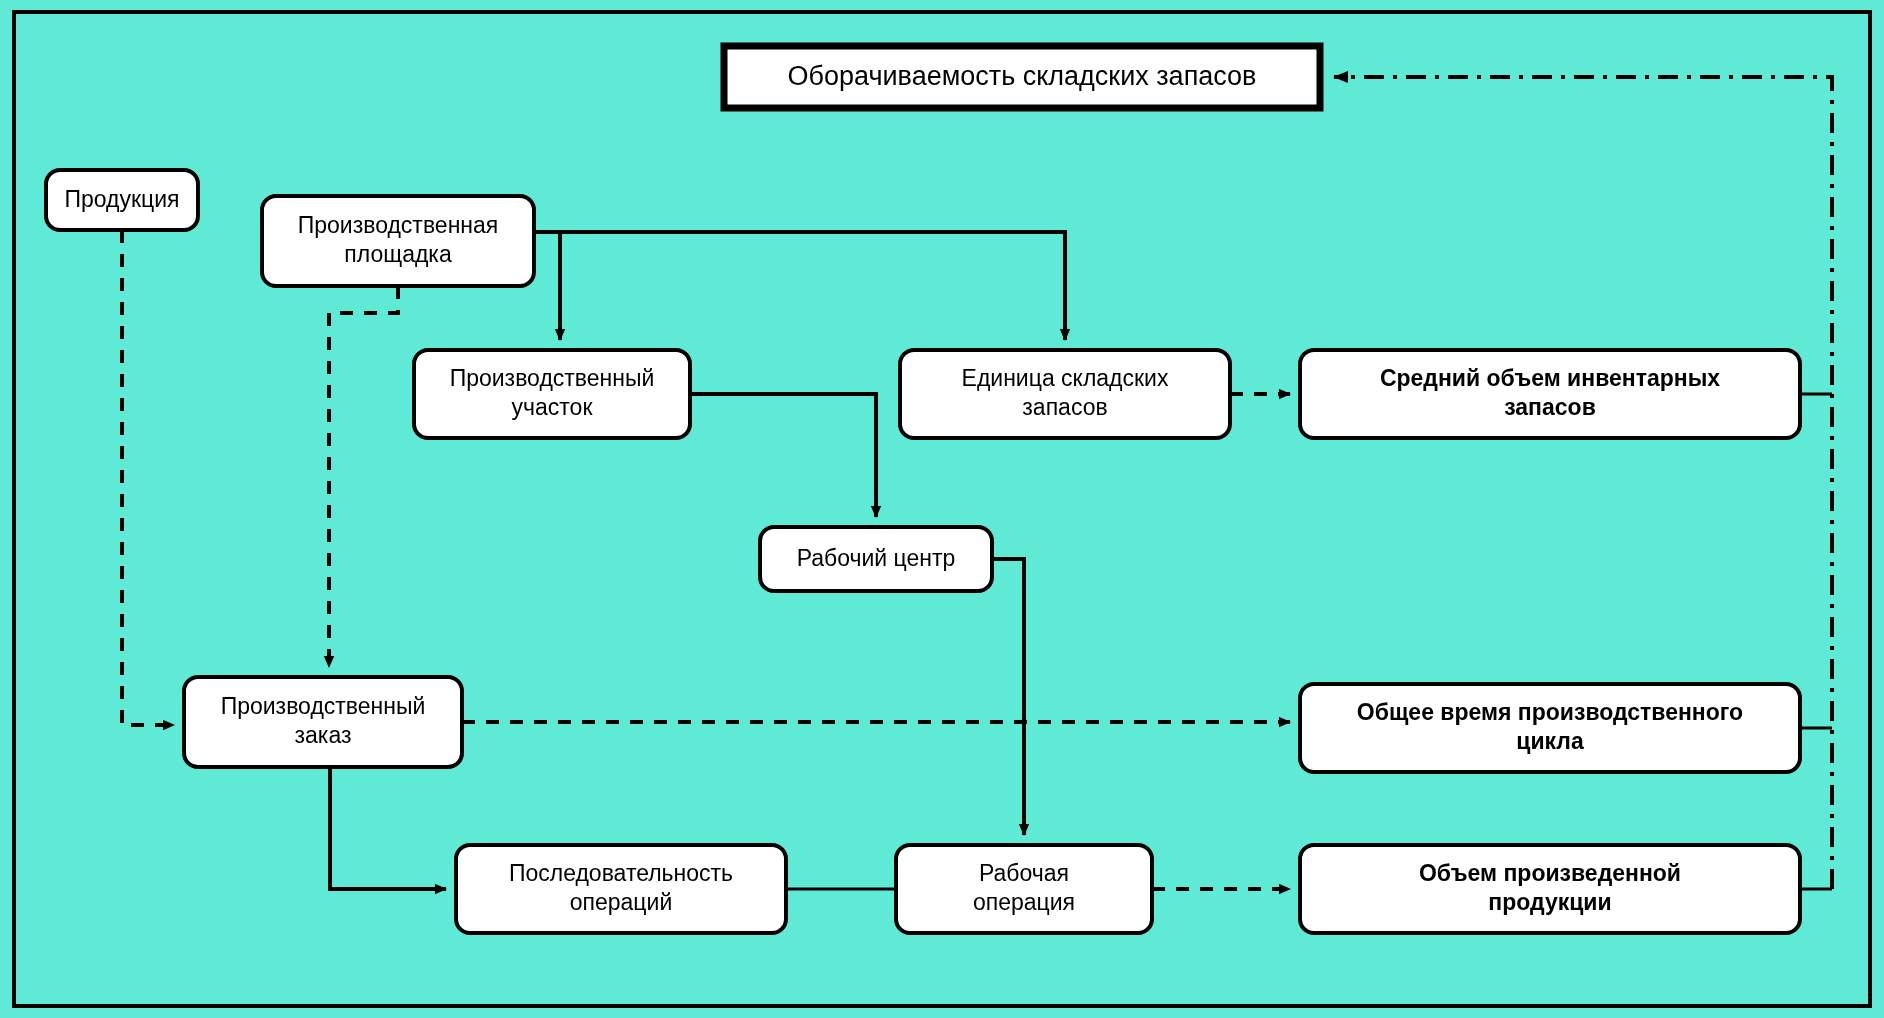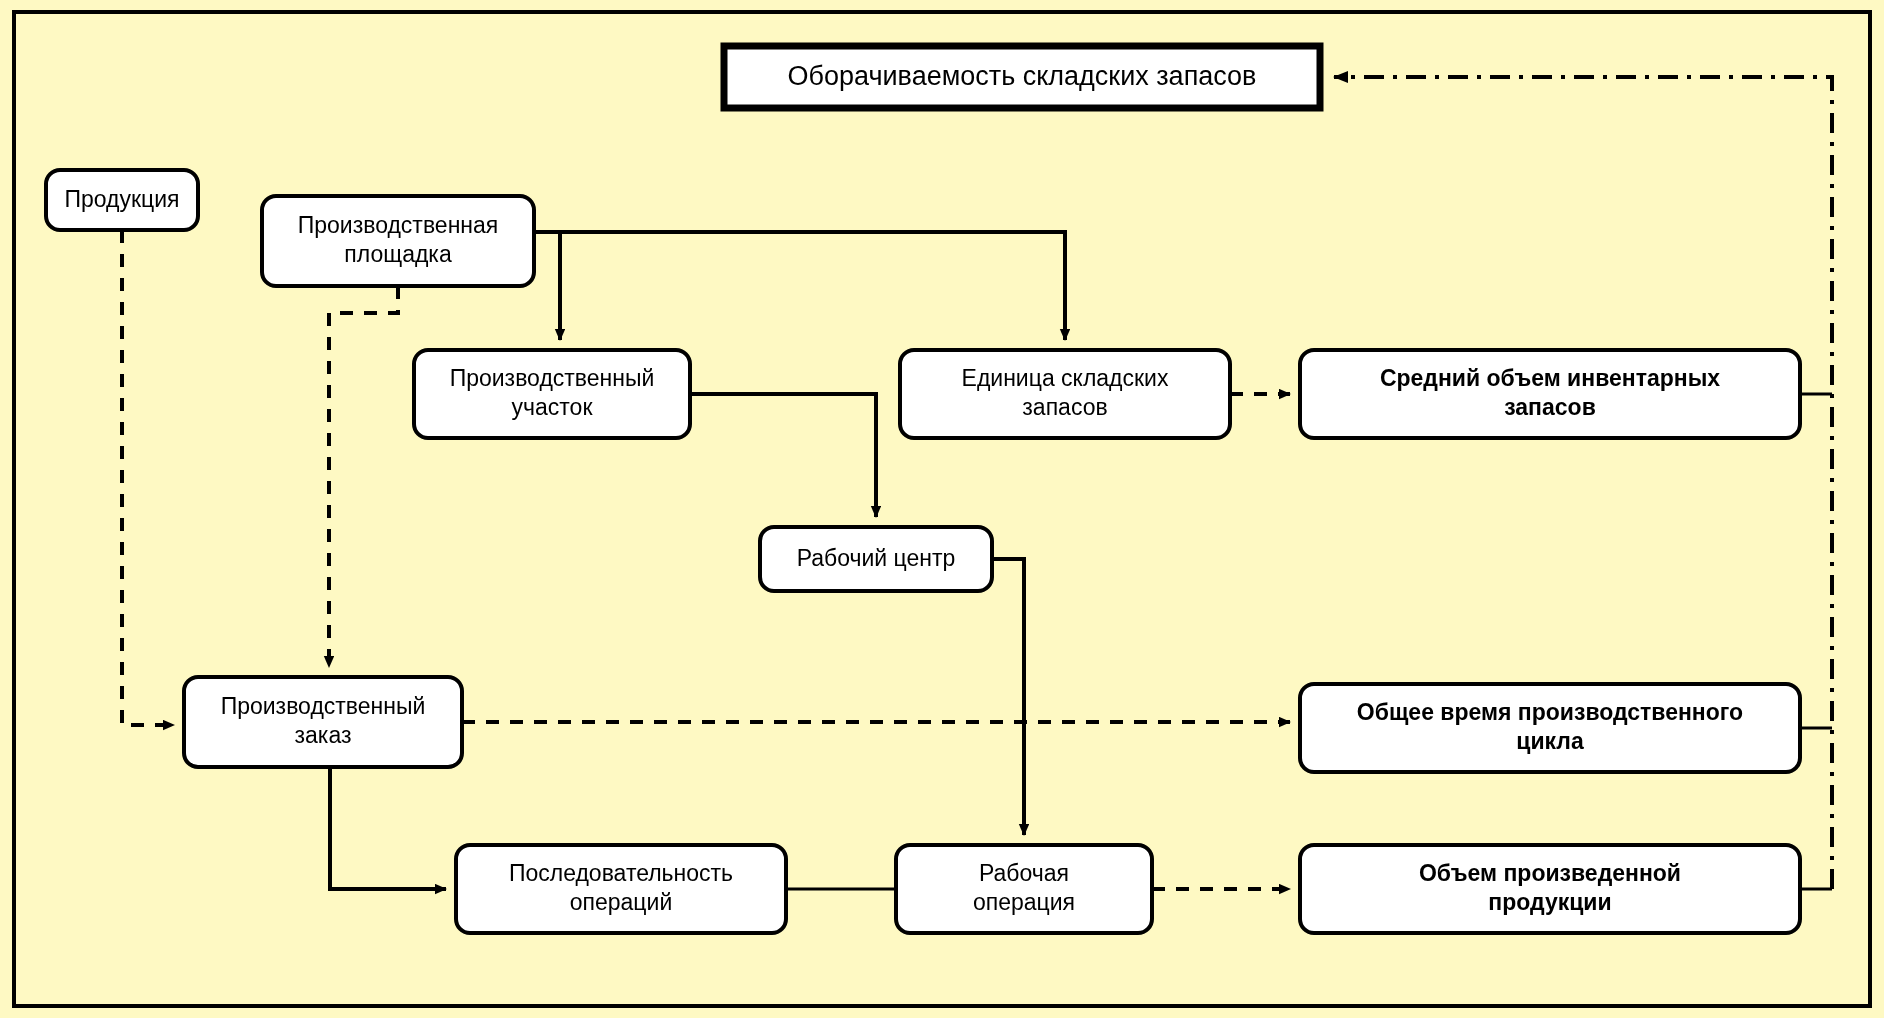--- a/index.html
+++ b/index.html
@@ -7,21 +7,21 @@
     padding: 0;
     background: #ffffff;
   }
   body {
     font-family: "Liberation Sans", sans-serif;
   }
   #canvas {
     position: relative;
     width: 1884px;
     height: 1018px;
-    background: #fef9c3;
+    background: #5eead4;
     overflow: hidden;
   }
   #diagram-svg {
     position: absolute;
     left: 0;
     top: 0;
     width: 1884px;
     height: 1018px;
   }
   .frame-rect {

